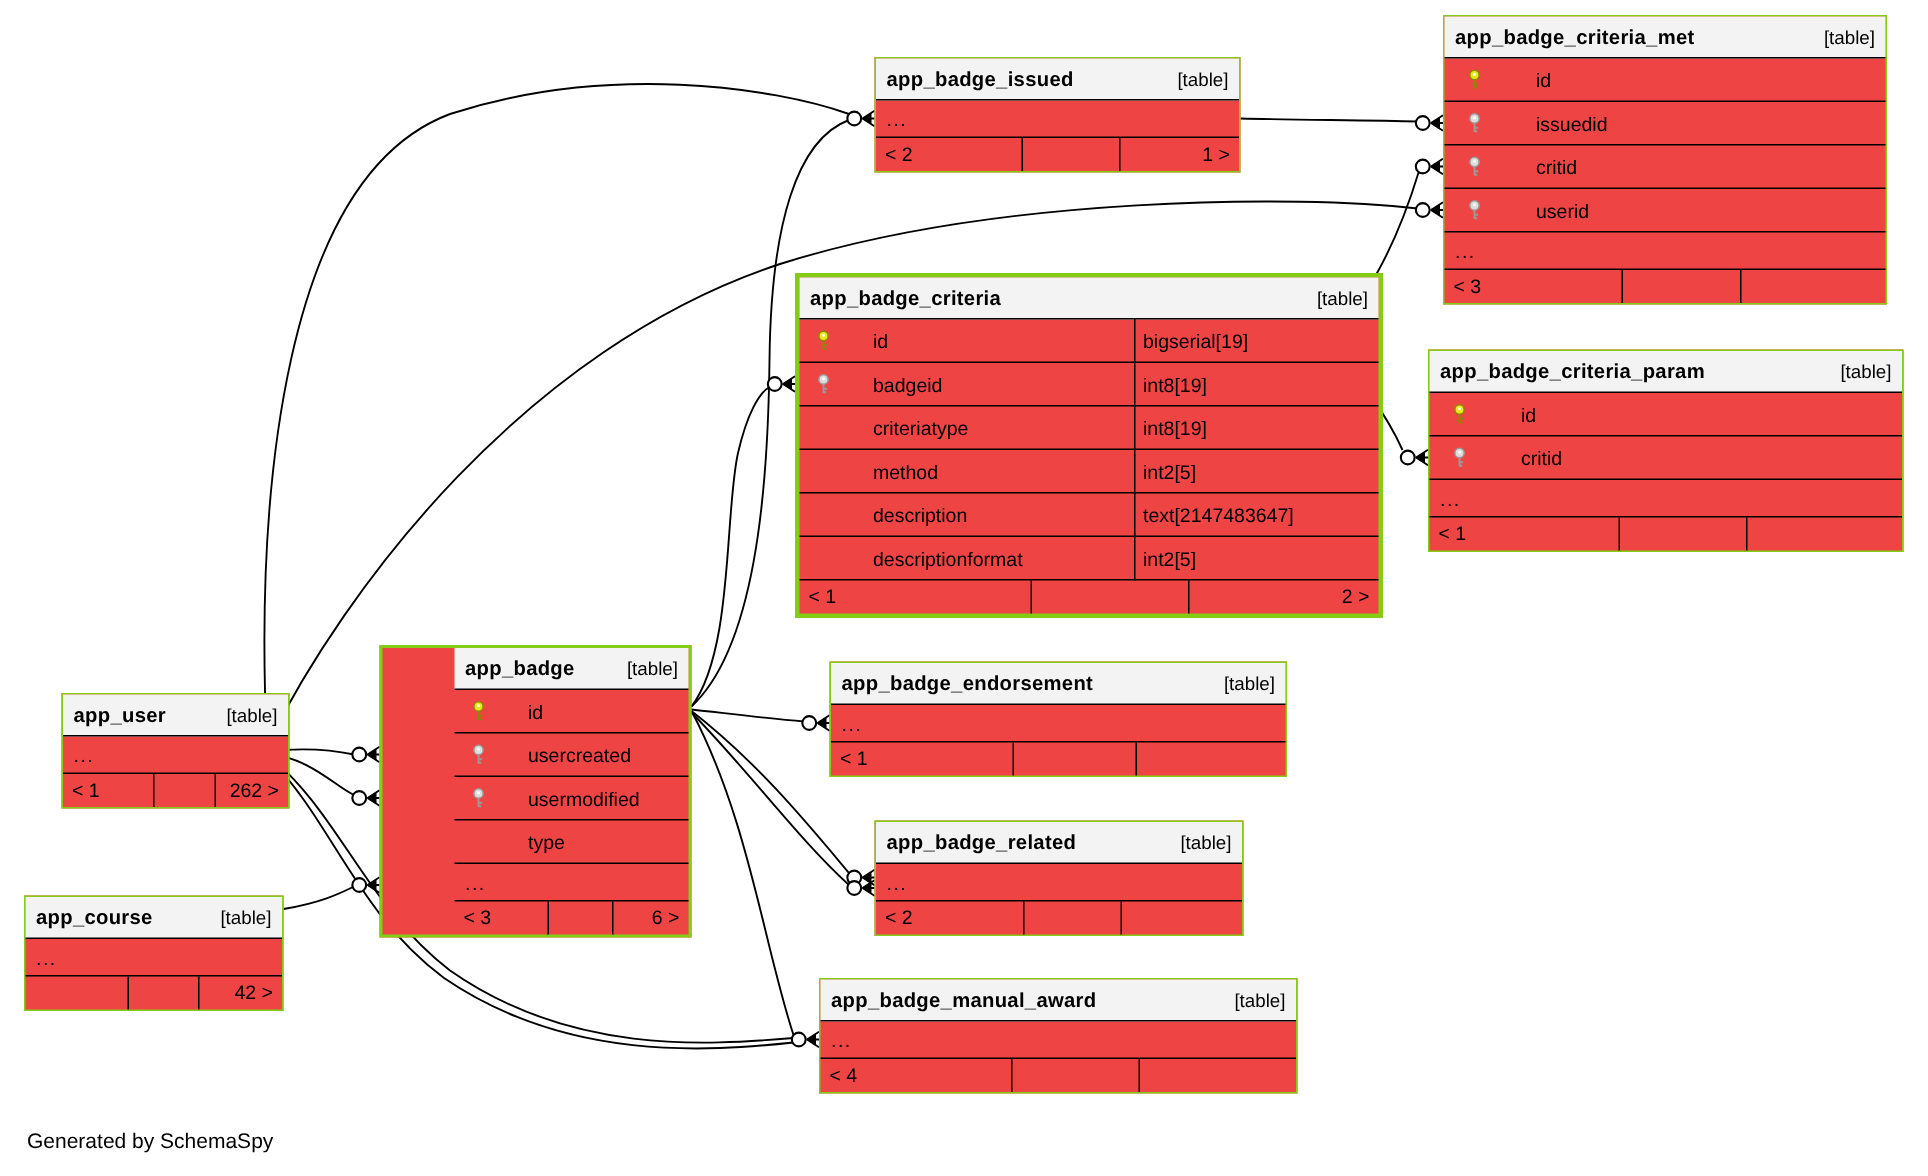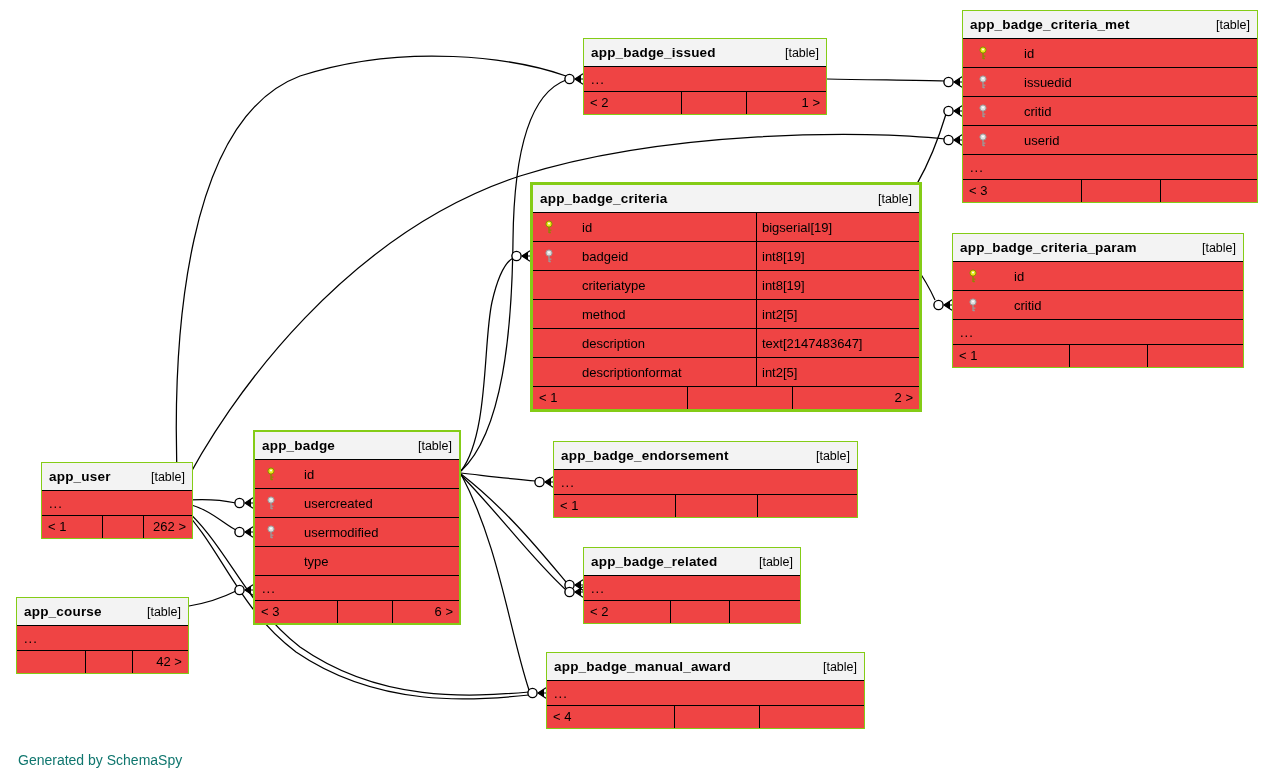--- a/index.html
+++ b/index.html
@@ -6,42 +6,42 @@
     font-family:"Liberation Sans",sans-serif;}
   #canvas{position:relative;width:1285px;height:784px;}
   svg.wires{position:absolute;left:0;top:0;z-index:1;}
   .wire{fill:none;stroke:#000;stroke-width:1.25px;}
   .prong{stroke:#000;stroke-width:1.2px;fill:none;}
   .tri{fill:#000;}
   .dot{fill:#fff;stroke:#000;stroke-width:1.4px;}
 
   .tbl{position:absolute;z-index:2;background:#ef4444;border:1px solid #84cc16;box-sizing:border-box;
        font-size:13px;color:#000;}
-  .tbl.b2{border-width:2px;}
+  .tbl.b2{border-width:2px;padding-left:48px;}
   .tbl.b3{border-width:3px;}
   .hd{height:28px;background:#f3f3f3;border-bottom:1px solid #000;display:flex;align-items:center;
       justify-content:space-between;padding:0 7px;box-sizing:border-box;}
   .hd .nm{font-weight:bold;font-size:13.5px;letter-spacing:.2px;}
   .hd .tg{font-size:12.5px;text-align:center;}
   .row{height:29px;border-bottom:1px solid #000;display:flex;align-items:center;
        position:relative;box-sizing:border-box;gap:18px;}
   .keyic{width:14px;height:14px;margin:0 8px 0 9px;flex:none;}
   .nokey{width:14px;margin:0 8px 0 9px;flex:none;}
   .w .keyic,.w .nokey{margin:0 16px 0 13px;}
   .lbl{font-size:13px;}
   .typ{position:absolute;left:208px;top:-1px;bottom:-1px;right:0;border-left:1px solid #000;
        display:flex;align-items:center;padding-left:5px;font-size:13px;margin-left:15px;}
   .dots{height:25px;border-bottom:1px solid #000;display:flex;align-items:center;
         padding-left:7px;letter-spacing:1px;box-sizing:border-box;}
   .ftr{height:22px;display:flex;box-sizing:border-box;}
   .fc{box-sizing:border-box;padding:3px 6px 0 6px;font-size:13px;overflow:hidden;}
   .fc1{width:40%;}
   .fc2{width:27%;border-left:1px solid #000;}
   .fc3{width:33%;border-left:1px solid #000;text-align:right;}
-  .note{position:absolute;left:18px;top:752px;font-size:14px;color:#0f766e;z-index:2;}
+  .note{position:absolute;left:18px;top:752px;font-size:14px;color:#000000;z-index:2;}
 </style>
 </head>
 <body>
 
 <svg width="0" height="0" style="position:absolute" aria-hidden="true">
   <defs>
     <symbol id="key-pk" viewBox="0 0 14 14">
       <circle cx="7" cy="4" r="3.1" fill="#e8e818" stroke="#8a8a00" stroke-width="1"></circle>
       <circle cx="7" cy="3.5" r="1" fill="#ffffff"></circle>
       <path d="M7 7 L7 13 M7 10.2 L9.4 10.2 M7 12.5 L8.8 12.5" stroke="#8a8a00" stroke-width="1.3" fill="none"></path>
@@ -234,21 +234,21 @@
         <span class="lbl">descriptionformat</span>
         <span class="typ">int2[5]</span>
       </div>
   <div class="ftr">
     <span class="fc fc1">&lt; 1</span>
     <span class="fc fc2"></span>
     <span class="fc fc3">2 &gt;</span>
   </div>
 </div>
 
-<div class="tbl w" style="left:952px;top:233px;width:292px">
+<div class="tbl w" style="left:952px;top:233px;width:317px">
   <div class="hd">
     <span class="nm">app_badge_criteria_param</span>
     <span class="tg">[table]</span>
   </div>
   <div class="row">
         <svg class="keyic">
           <use href="#key-pk"></use>
         </svg>
         <span class="lbl">id</span>
       </div>
@@ -313,21 +313,21 @@
   <div class="dots">
         <span>...</span>
       </div>
   <div class="ftr">
     <span class="fc fc1">&lt; 1</span>
     <span class="fc fc2"></span>
     <span class="fc fc3"></span>
   </div>
 </div>
 
-<div class="tbl" style="left:583px;top:547px;width:218px">
+<div class="tbl" style="left:583px;top:547px;width:246px">
   <div class="hd">
     <span class="nm">app_badge_related</span>
     <span class="tg">[table]</span>
   </div>
   <div class="dots">
         <span>...</span>
       </div>
   <div class="ftr">
     <span class="fc fc1">&lt; 2</span>
     <span class="fc fc2"></span>

